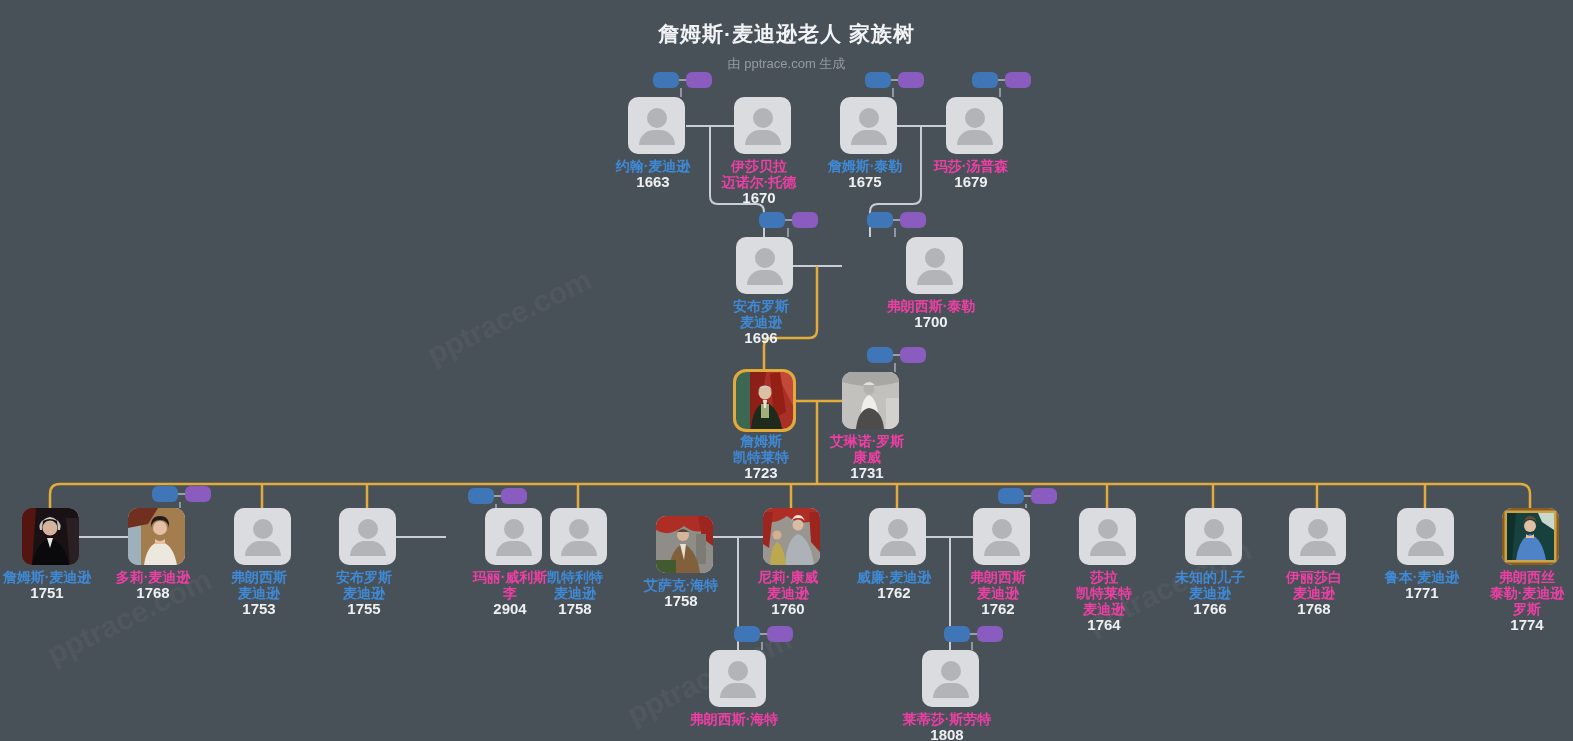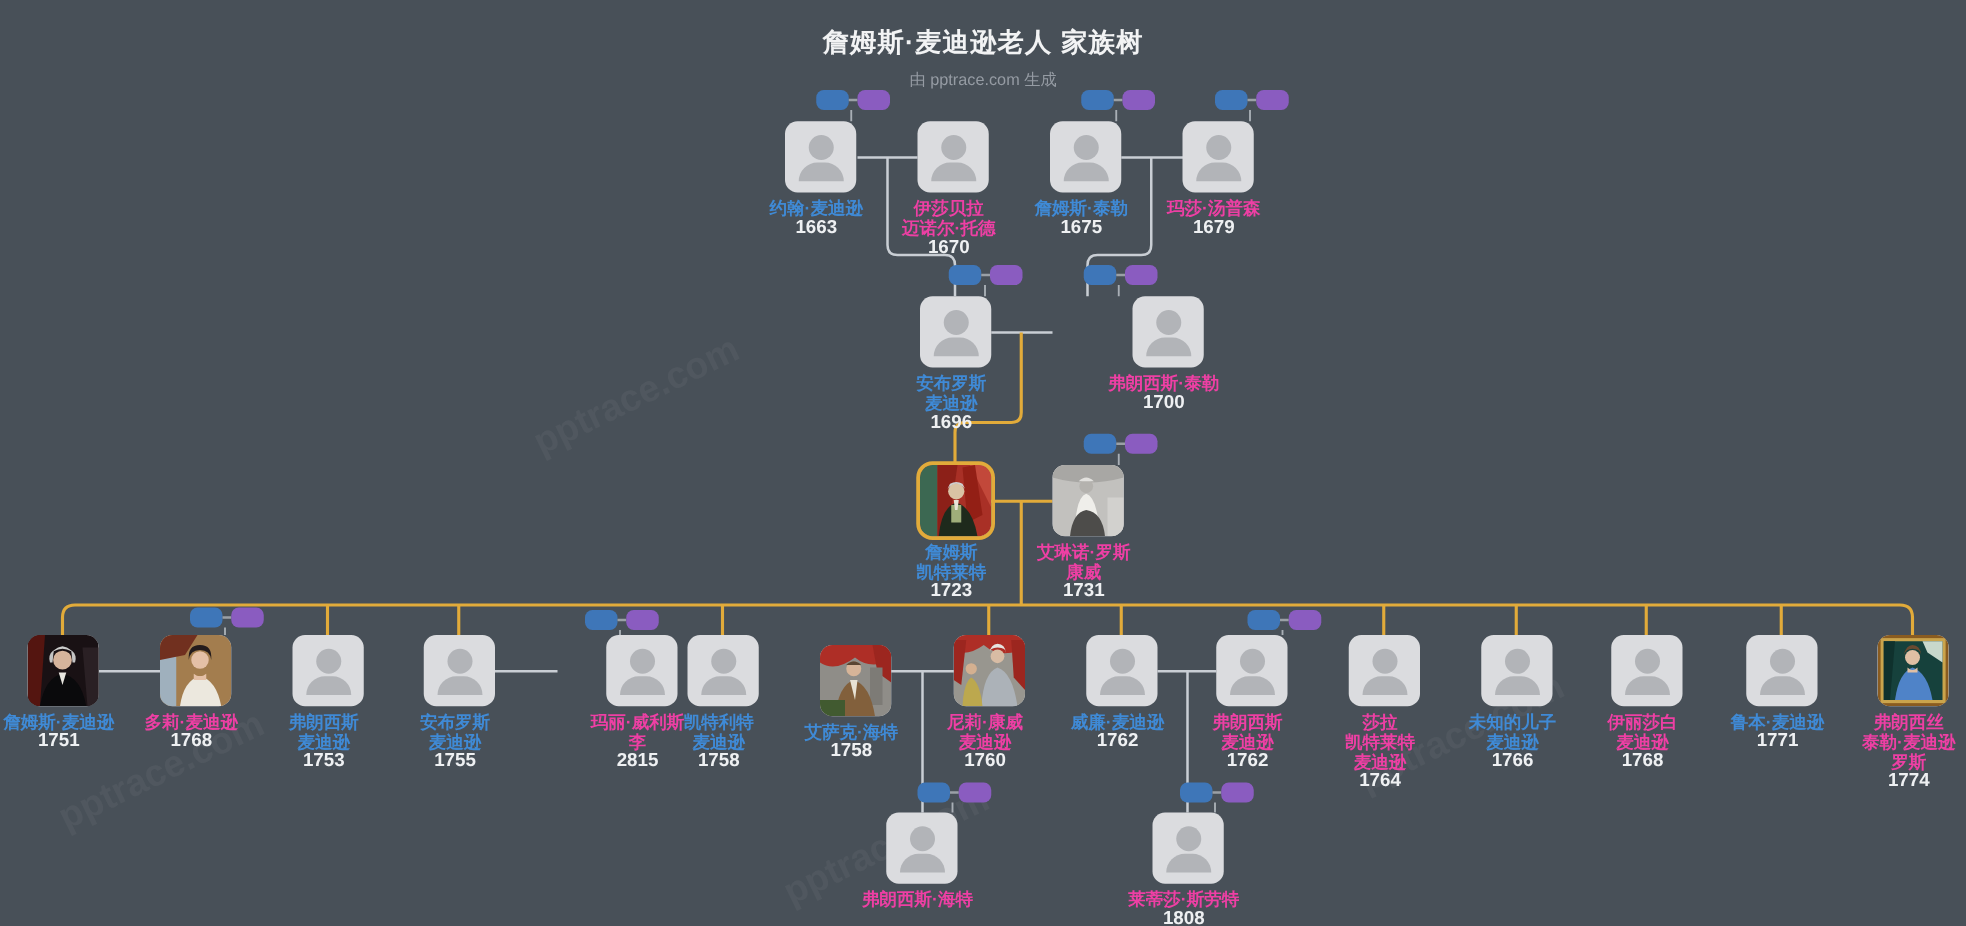--- a/index.html
+++ b/index.html
@@ -318,21 +318,21 @@
       </div>
   </div>
   <div class="person" style="left:446px; top:508px;margin-left:39px;">
     <div class="node">
         <div class="ph-head"></div>
         <div class="ph-body"></div>
       </div>
     <div class="plabel">
         <div class="pname female">玛丽·威利斯
 李</div>
-        <div class="pyear">2815</div>
+        <div class="pyear">2904</div>
       </div>
   </div>
   <div class="person" style="left:550px; top:508px;">
     <div class="node">
         <div class="ph-head"></div>
         <div class="ph-body"></div>
       </div>
     <div class="plabel">
         <div class="pname male">凯特利特
 麦迪逊</div>

